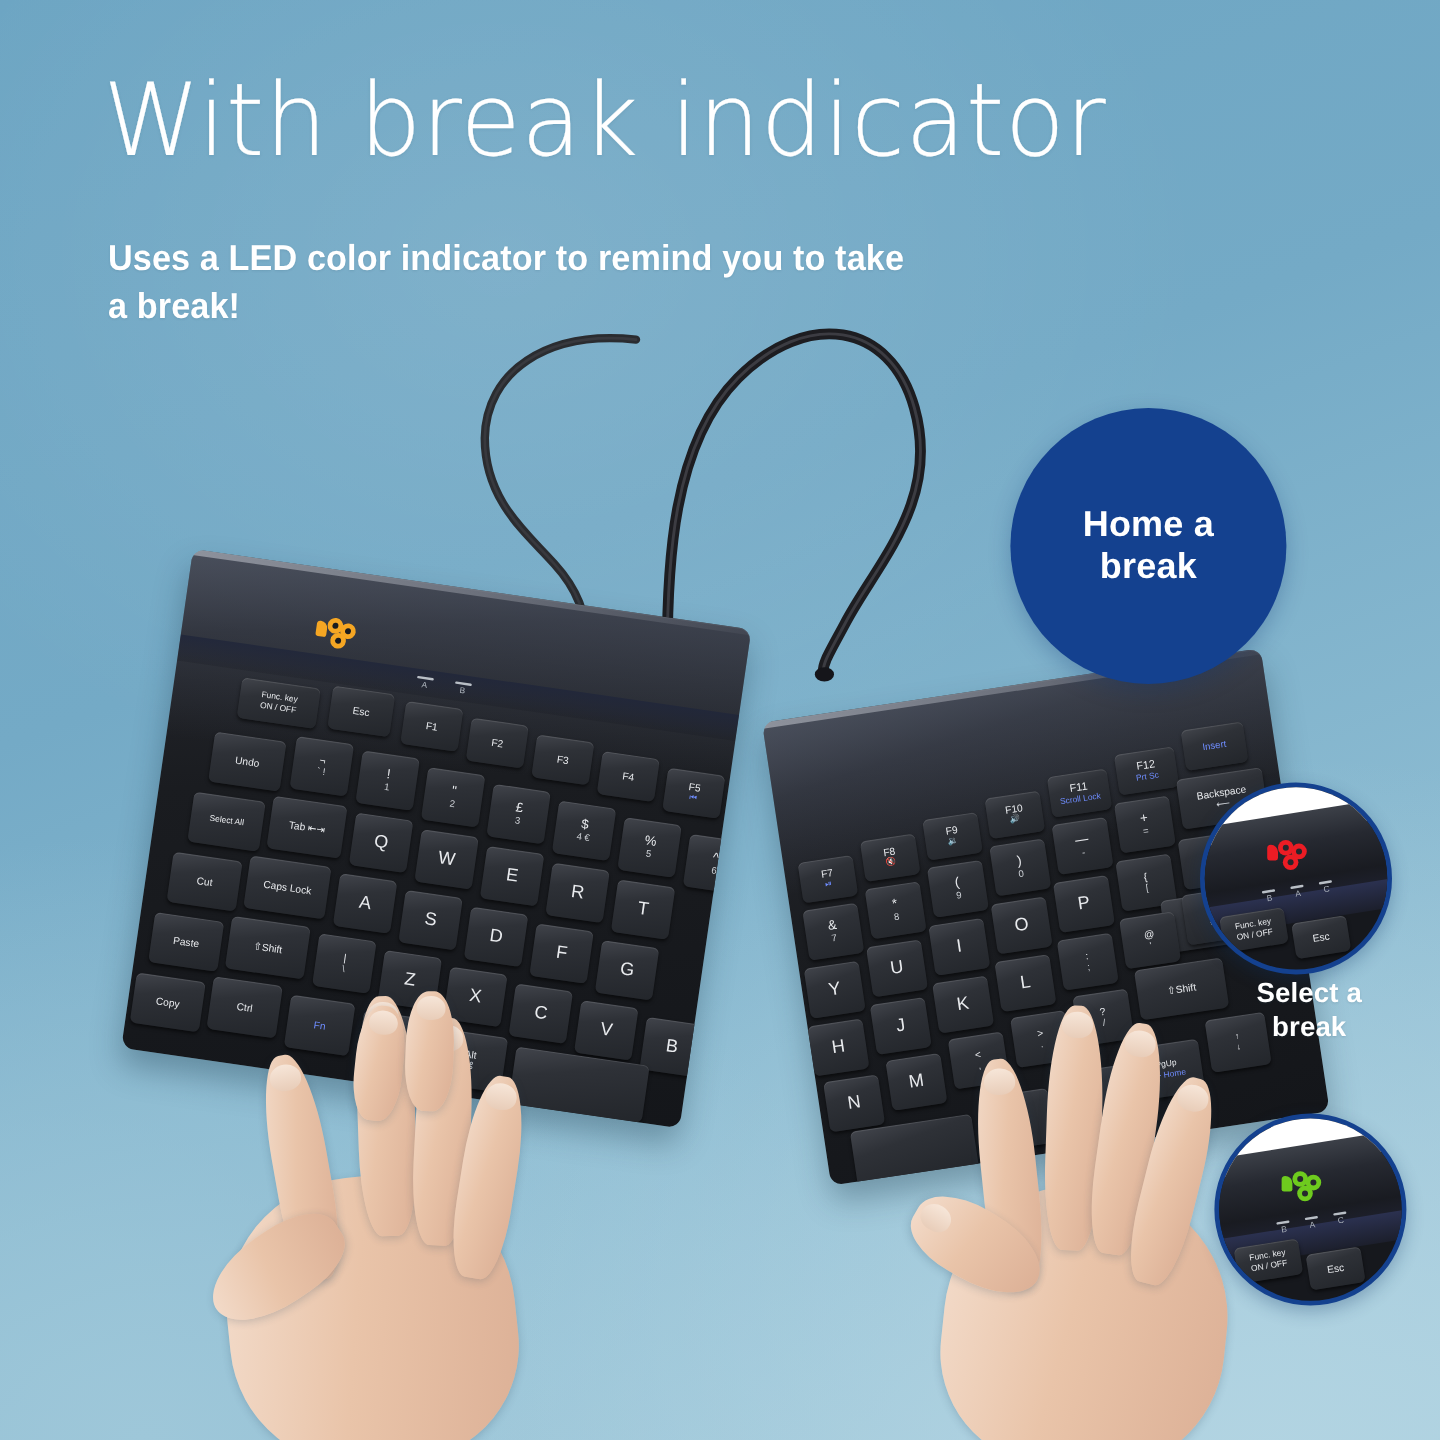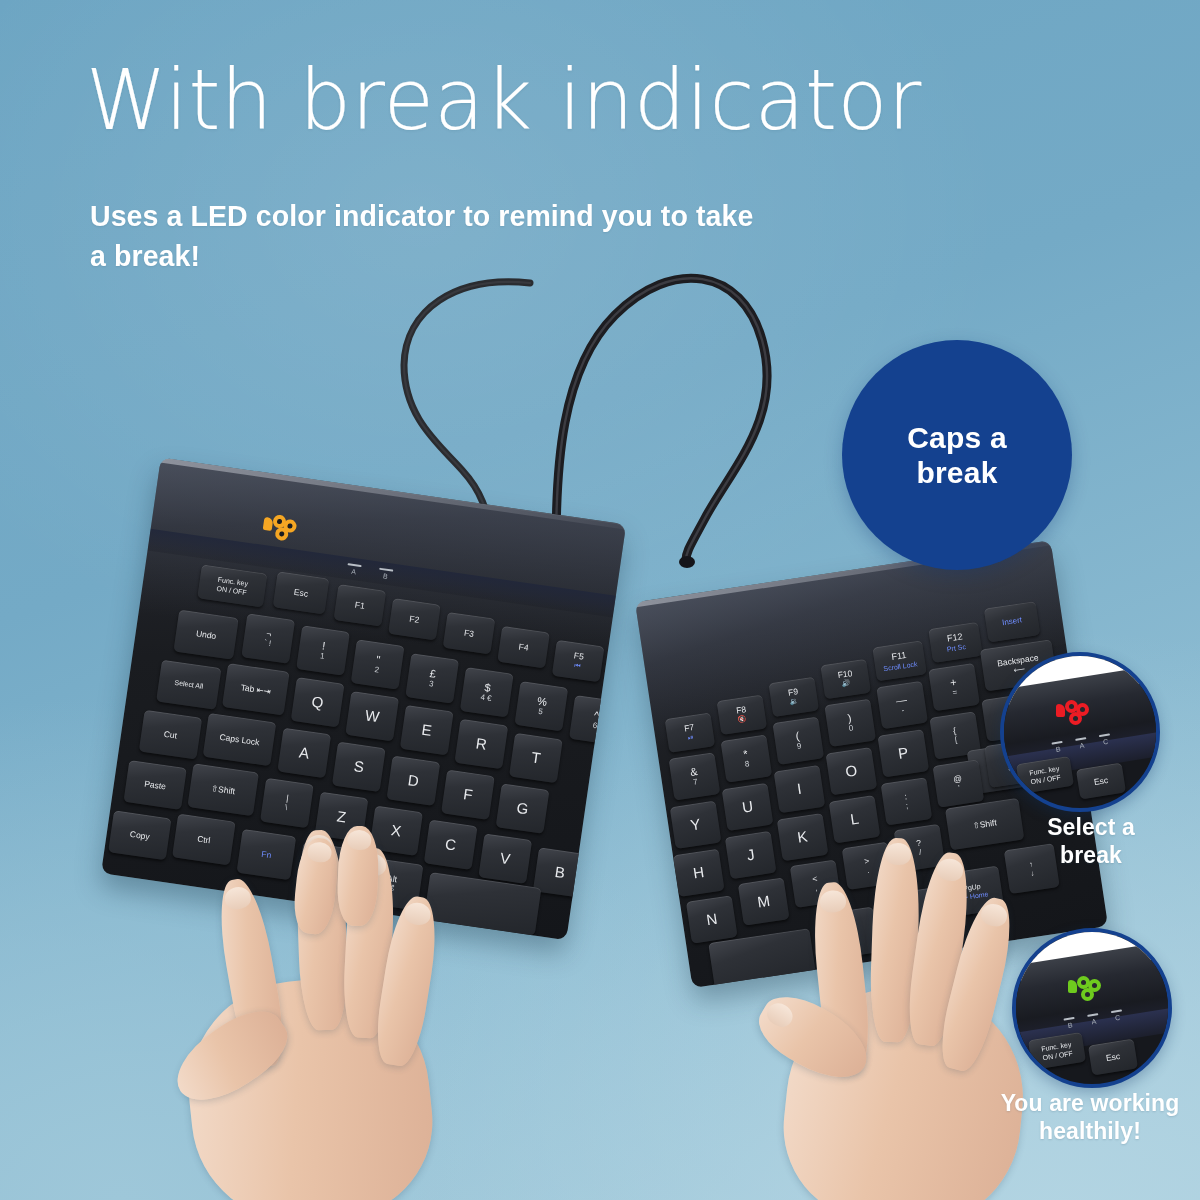--- a/index.html
+++ b/index.html
@@ -517,21 +517,21 @@
     <div class="finger" style="left:78px;top:44px;width:46px;height:192px;border-radius:44% 44% 38% 38%;transform:rotate(-6deg);">
       <div class="nail" style="left:10px;top:8px;width:26px;height:22px;"></div>
     </div>
     <div class="finger" style="left:16px;top:170px;width:116px;height:60px;border-radius:44% 50% 50% 40%;transform:rotate(30deg);">
       <div class="nail" style="left:4px;top:16px;width:26px;height:22px;"></div>
     </div>
   </div>
 
   <div class="badge" style="left:842px;top:340px;width:230px;height:230px;">
     <div>
-      <div>Caps a</div>
+      <div>Home a</div>
       <div>break</div>
     </div>
   </div>
 
   <div class="callout" style="left:998px;top:652px;width:186px;height:220px;">
     <div class="lens" style="left:2px;top:0px;width:152px;height:152px;">
       <div class="whitebg"></div>
       <div class="deck"></div>
       <div class="band2"></div>
       <div class="rgo" style="left:52px;top:44px;color:#ec1c24;">
@@ -600,22 +600,18 @@
           </div>
       </div>
       <div class="key xs" style="left:14px;top:104px;width:54px;height:30px;transform:rotate(-9deg);">
         <span class="key-stack">
           <span>Func. key</span>
           <span>ON / OFF</span>
         </span>
       </div>
       <div class="key sm" style="left:74px;top:110px;width:46px;height:30px;transform:rotate(-9deg);">Esc</div>
     </div>
-    <div class="callout-label" style="top:162px;">
-      <div>You are working</div>
-      <div>healthily!</div>
-    </div>
   </div>
 
   <div class="title">With break indicator</div>
   <div class="subtitle">Uses a LED color indicator to remind you to take a break!</div>
 
 </div>
 
 </body></html>

